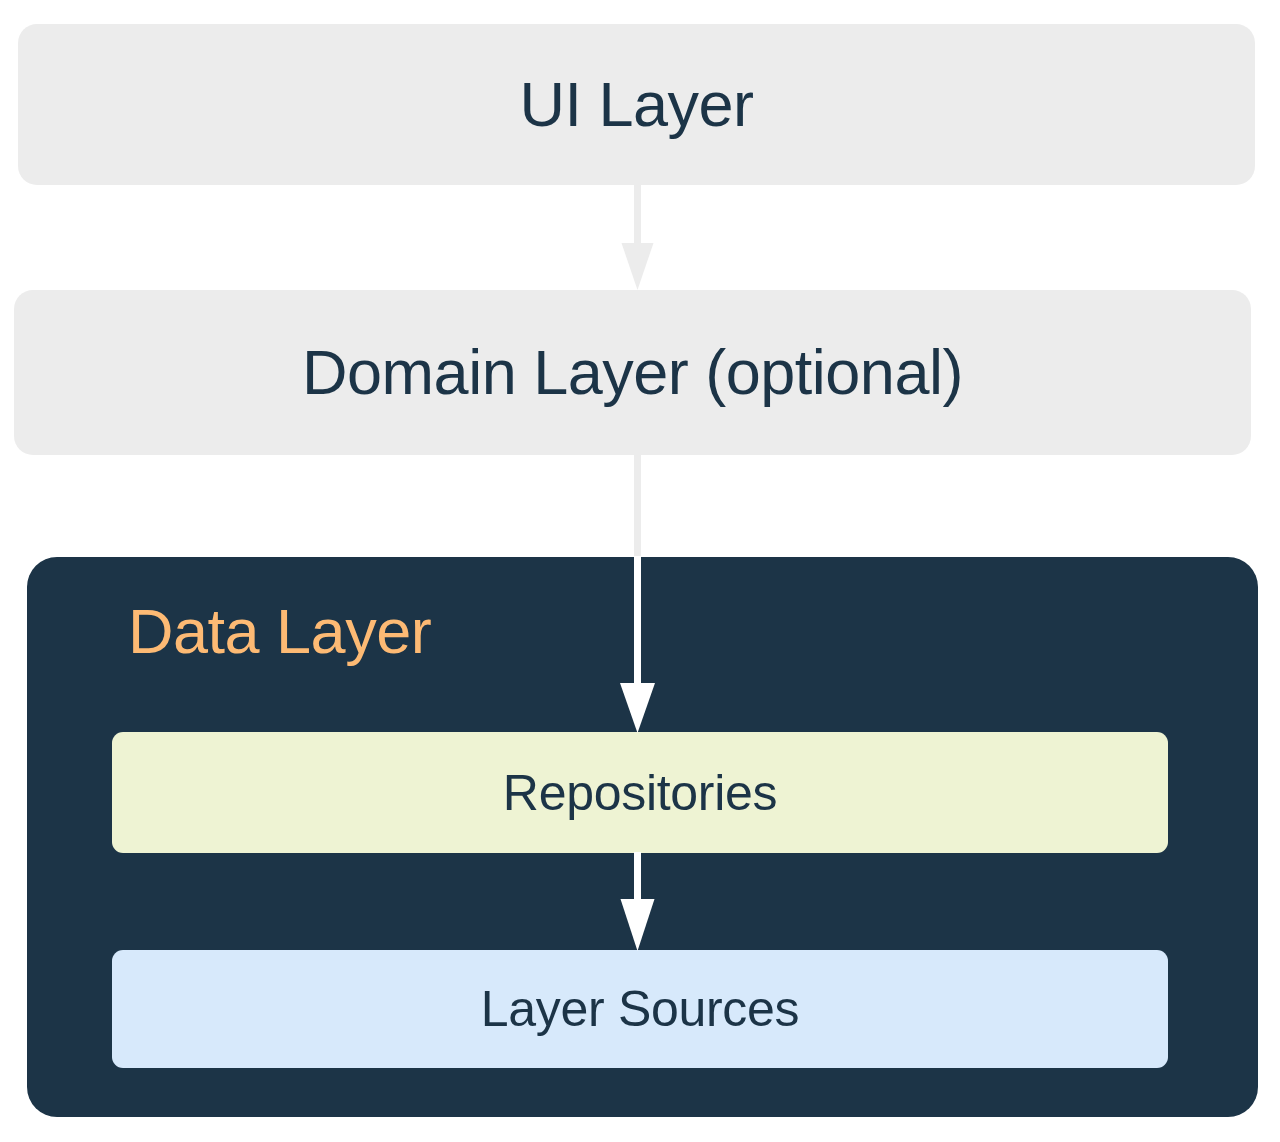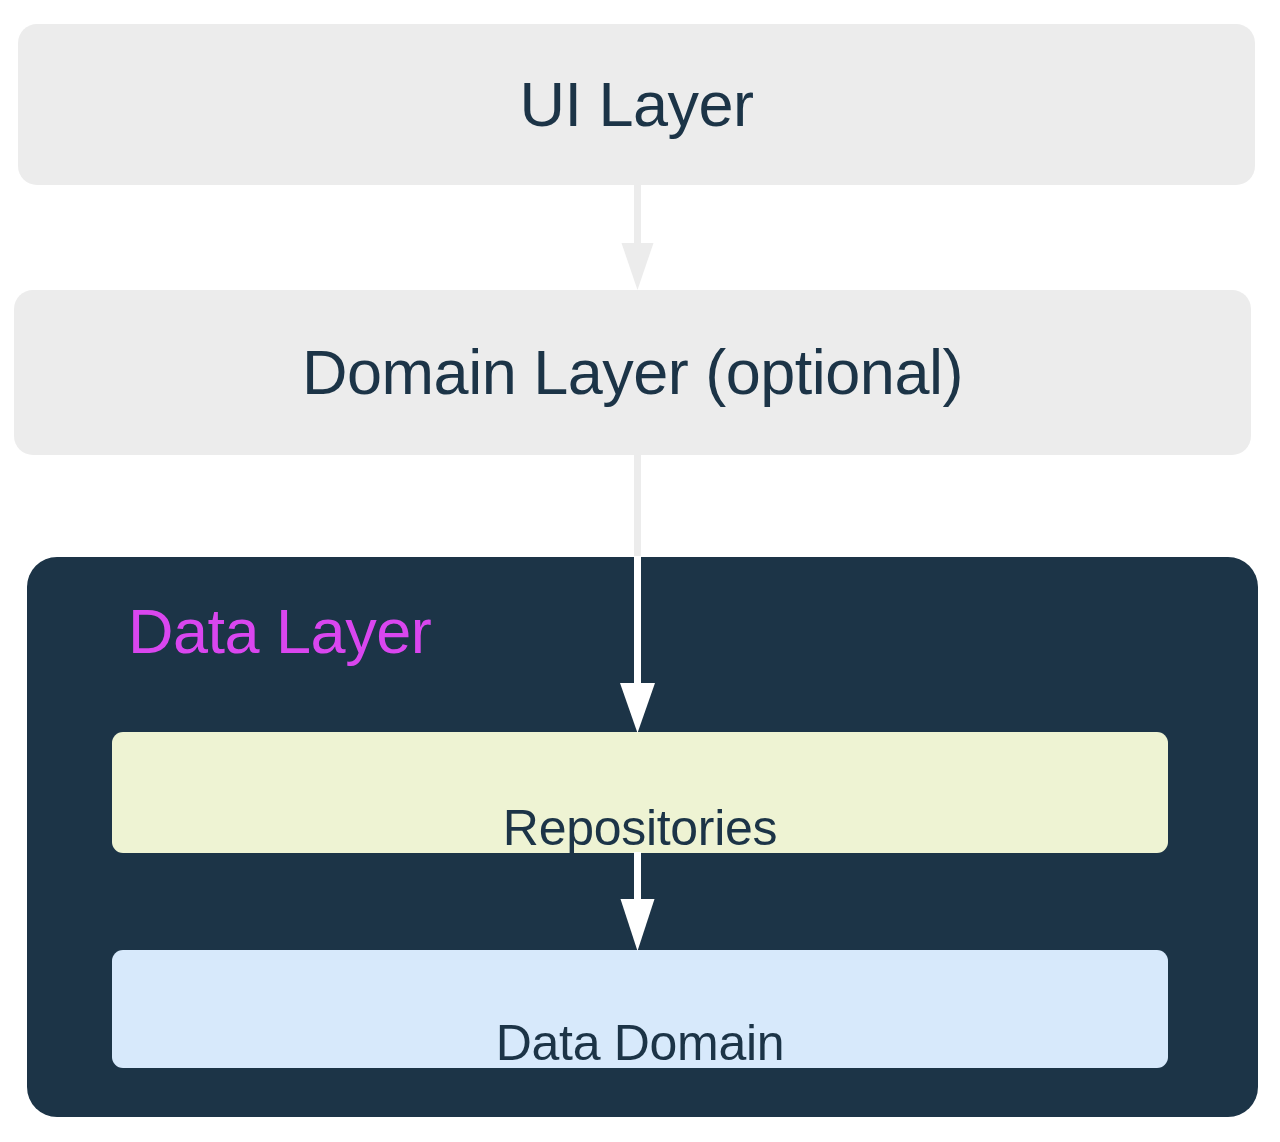--- a/index.html
+++ b/index.html
@@ -75,31 +75,31 @@
     box-sizing: border-box;
   }
   #data-layer-title {
     position: absolute;
     left: 101px;
     top: 43px;
     font-family: "Liberation Sans", sans-serif;
     font-size: 63px;
     font-weight: 400;
     letter-spacing: -0.5px;
-    color: #d946ef;
+    color: #fdba74;
     line-height: 1;
     white-space: nowrap;
   }
 
   
   .inner-box {
     position: absolute;
     box-sizing: border-box;
     display: flex;
-    align-items: flex-end;
+    align-items: center;
     justify-content: center;
     border-radius: 11px;
   }
   .inner-label {
     font-family: "Liberation Sans", sans-serif;
     font-size: 50px;
     font-weight: 400;
     letter-spacing: -0.3px;
     color: #1c3447;
     line-height: 1;
@@ -144,21 +144,21 @@
   </div>
 
   <div id="data-layer-box">
     <div id="data-layer-title">Data Layer</div>
 
     <div class="inner-box" id="repositories-box">
       <span class="inner-label">Repositories</span>
     </div>
 
     <div class="inner-box" id="data-sources-box">
-      <span class="inner-label">Data Domain</span>
+      <span class="inner-label">Layer Sources</span>
     </div>
   </div>
 
   <svg id="arrow-layer" viewBox="0 0 1280 1142" width="1280" height="1142">
 
     <g>
       <rect x="634" y="184" width="7" height="64" fill="#ececec"></rect>
       <polygon points="621.5,243 653.5,243 637.5,290 " fill="#ececec"></polygon>
     </g>
 

